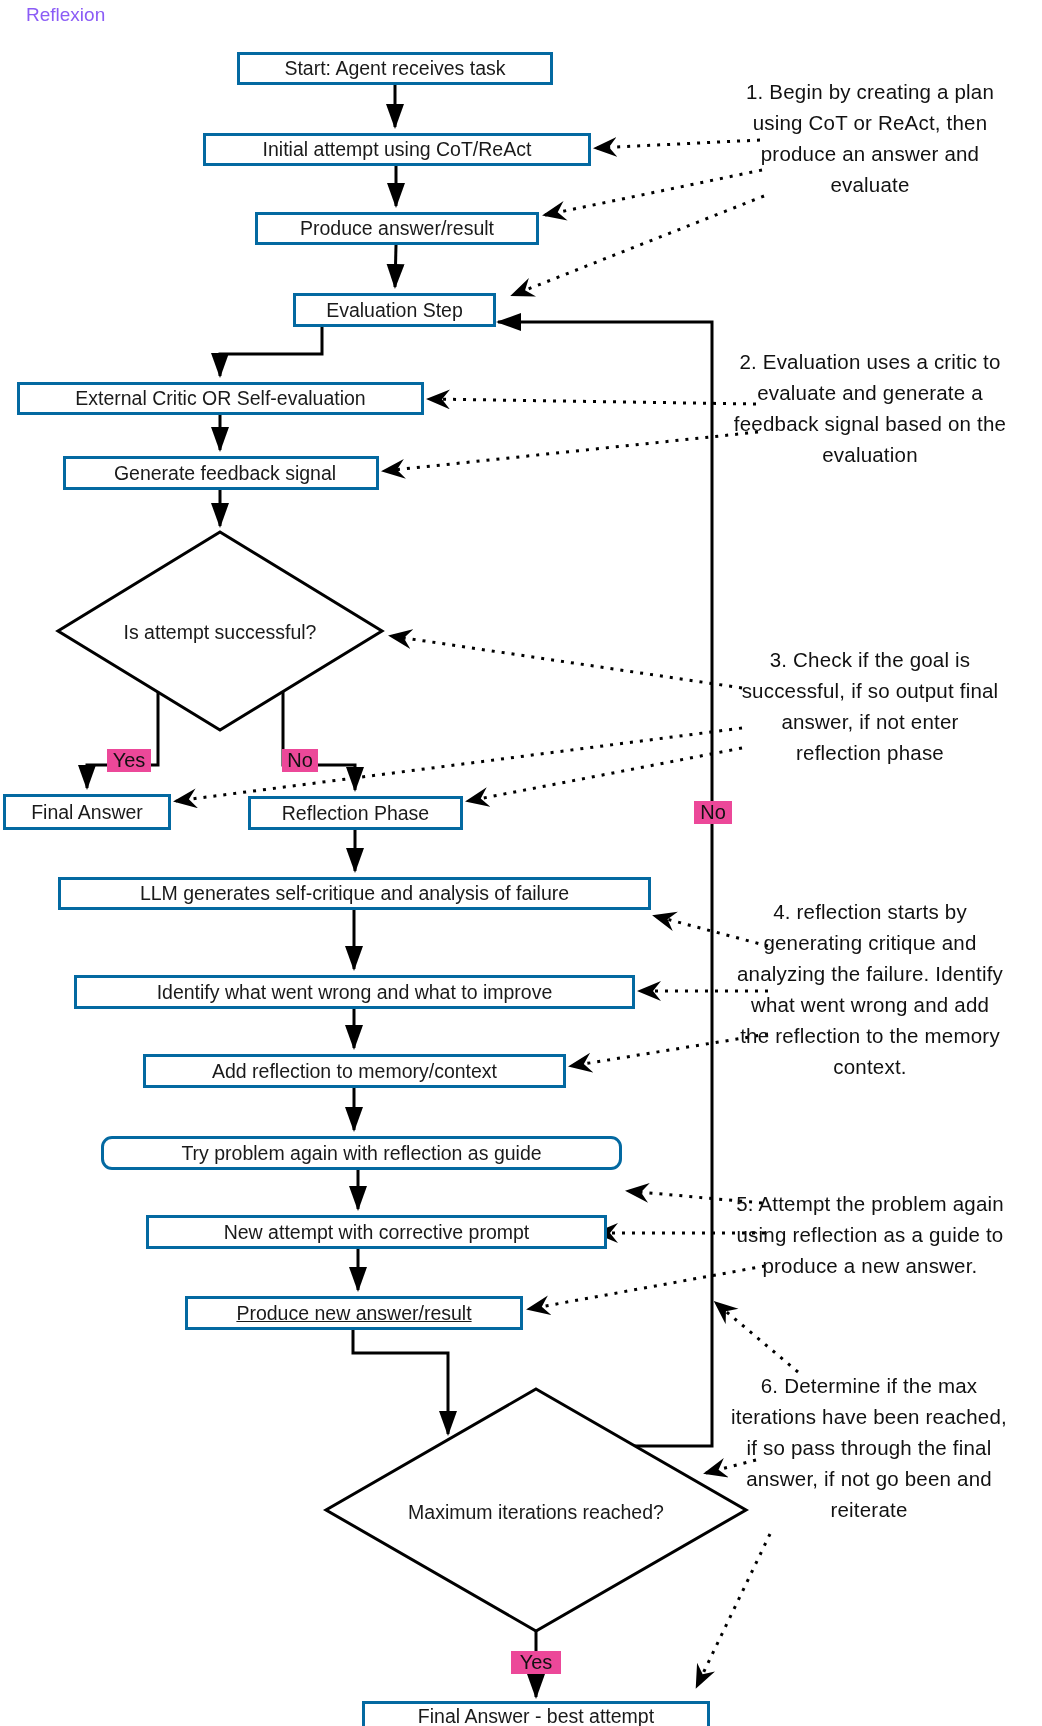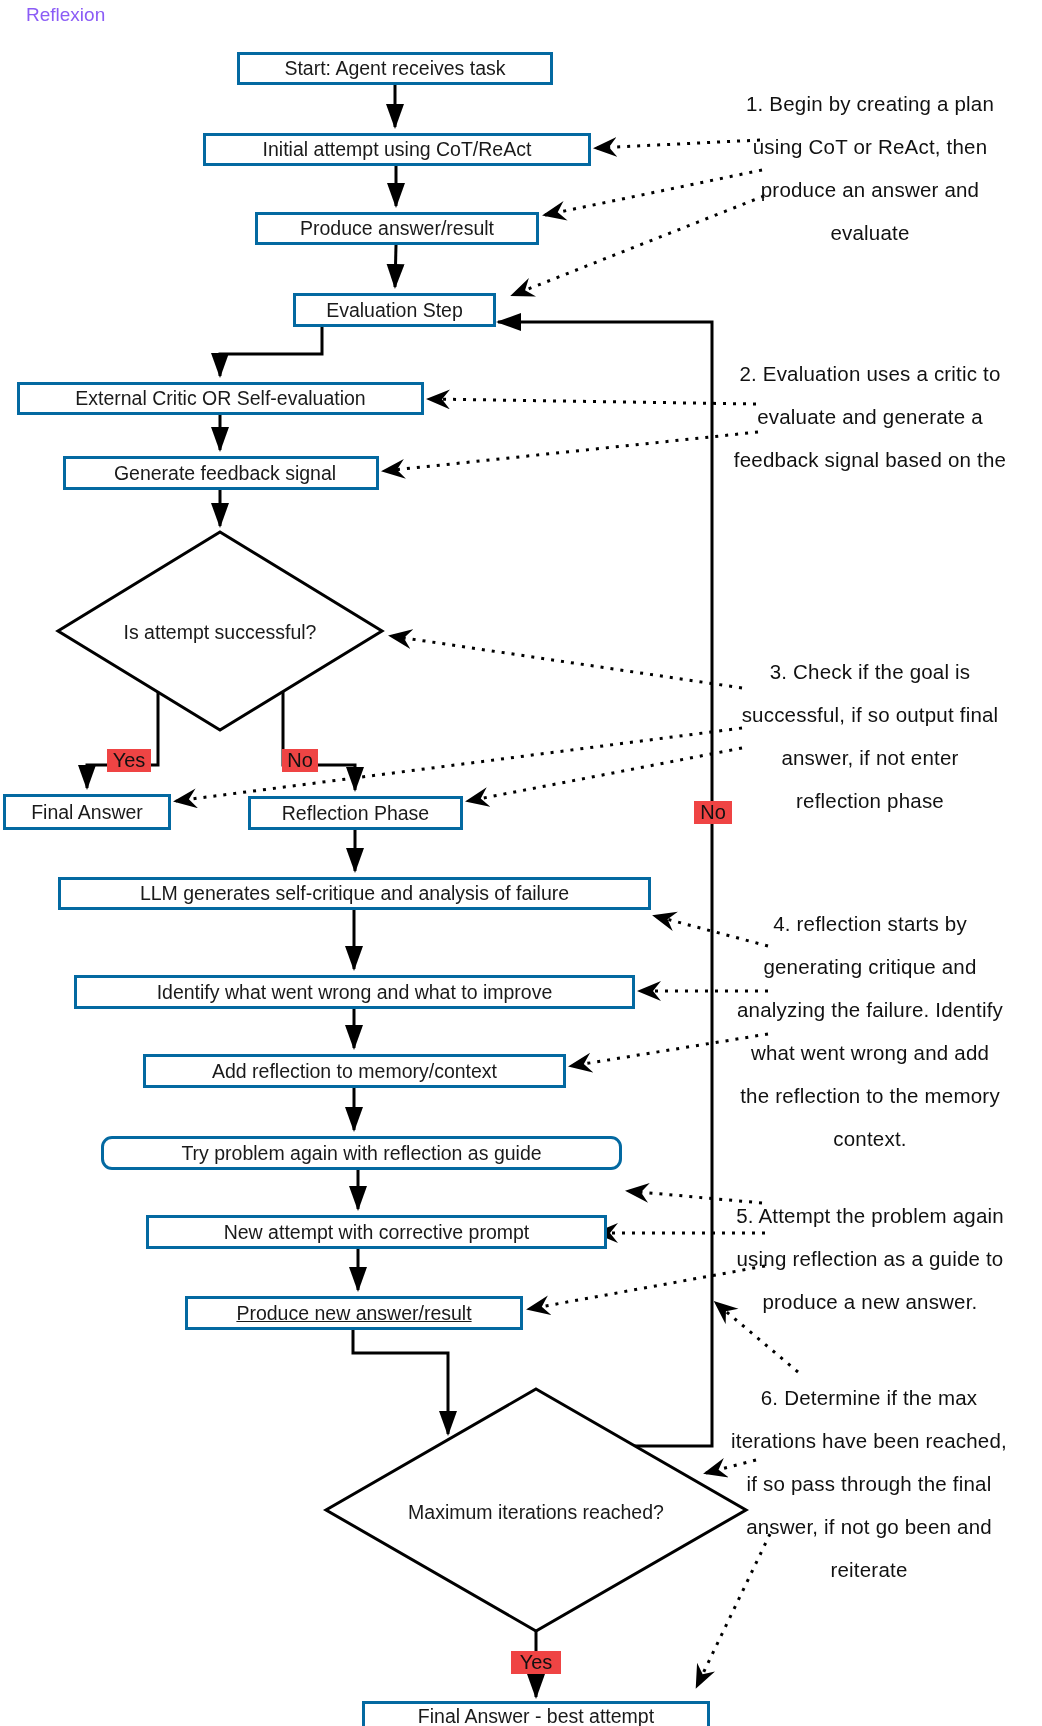--- a/index.html
+++ b/index.html
@@ -5,24 +5,24 @@
   html,body{margin:0;padding:0;background:#ffffff;}
   .page{position:relative;width:1042px;height:1726px;overflow:hidden;background:#ffffff;
         font-family:"Liberation Sans",sans-serif;color:#000;}
   .title{position:absolute;left:26px;top:4px;font-size:19px;color:#8b5cf6;}
   svg.canvas{position:absolute;left:0;top:0;}
   .box{position:absolute;box-sizing:border-box;background:#fff;border:3px solid #0369a1;
        display:flex;align-items:center;justify-content:center;
        font-size:19.5px;white-space:nowrap;color:#1a1a1a;}
   .dtext{position:absolute;display:flex;align-items:center;justify-content:center;
          font-size:19.5px;color:#1a1a1a;text-align:center;}
-  .elabel{position:absolute;font-size:20px;background:#ef4444;text-align:center;color:#111;}
+  .elabel{position:absolute;font-size:20px;background:#ec4899;text-align:center;color:#111;}
   .ann{position:absolute;font-size:20.5px;line-height:31px;text-align:center;color:#111;
        letter-spacing:0.2px;}
-  .ann div{white-space:nowrap;margin-top:12px;}
+  .ann div{white-space:nowrap;}
 </style>
 </head>
 <body>
 
 <div class="page">
 
   <div class="title">Reflexion</div>
 
   <svg class="canvas" width="1042" height="1726" viewBox="0 0 1042 1726">
     <defs>
@@ -107,20 +107,21 @@
   <div class="ann" style="left:700px;top:76px;width:340px;">
       <div>1. Begin by creating a plan</div>
       <div>using CoT or ReAct, then</div>
       <div>produce an answer and</div>
       <div>evaluate</div>
     </div>
   <div class="ann" style="left:700px;top:346px;width:340px;">
       <div>2. Evaluation uses a critic to</div>
       <div>evaluate and generate a</div>
       <div>feedback signal based on the</div>
+      <div>evaluation</div>
     </div>
   <div class="ann" style="left:700px;top:644px;width:340px;">
       <div>3. Check if the goal is</div>
       <div>successful, if so output final</div>
       <div>answer, if not enter</div>
       <div>reflection phase</div>
     </div>
   <div class="ann" style="left:698px;top:896px;width:344px;">
       <div>4. reflection starts by</div>
       <div>generating critique and</div>

